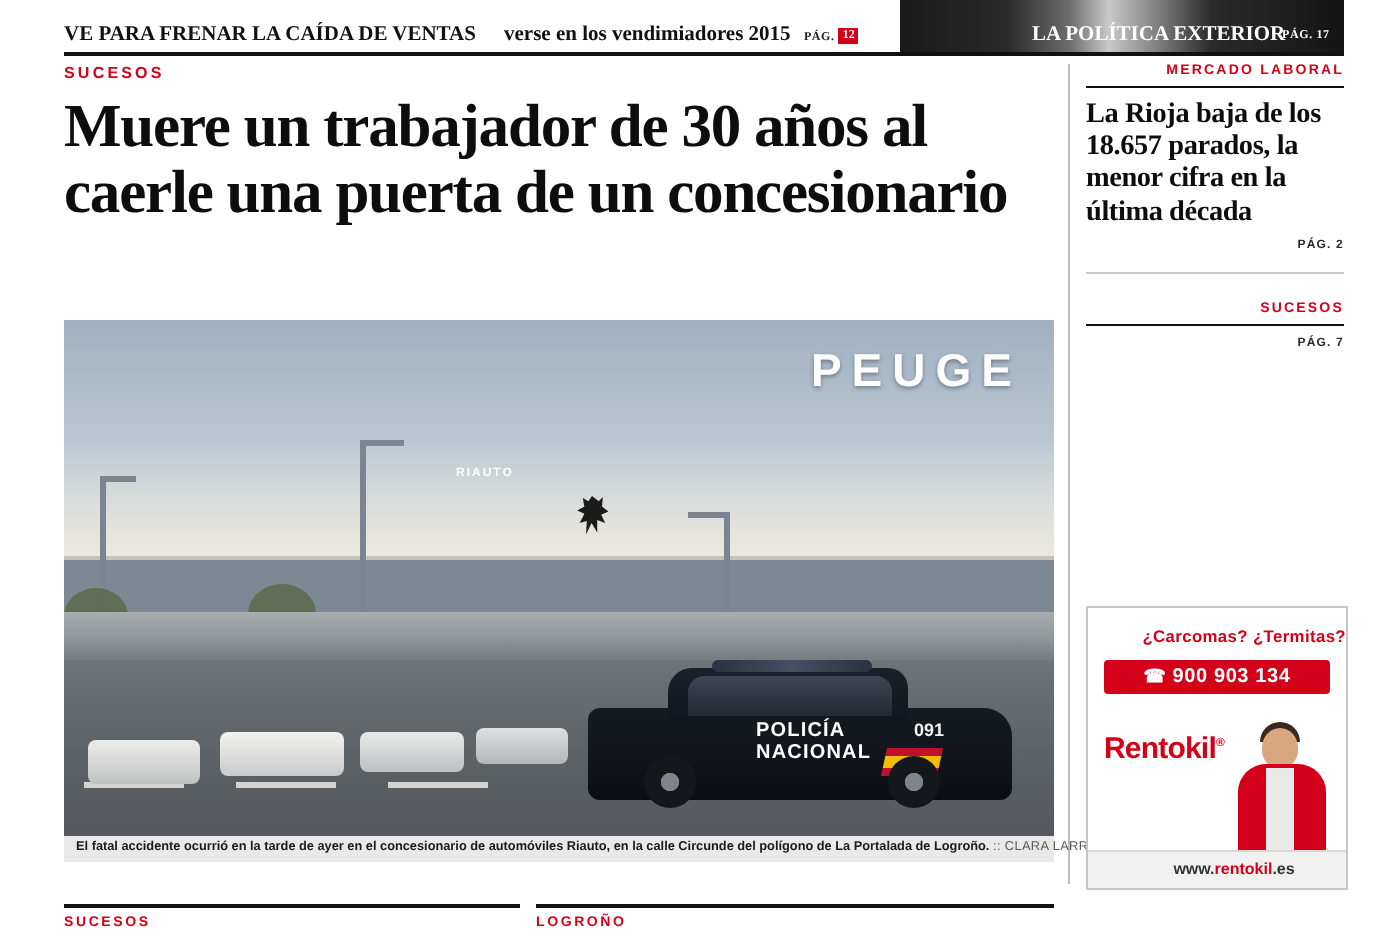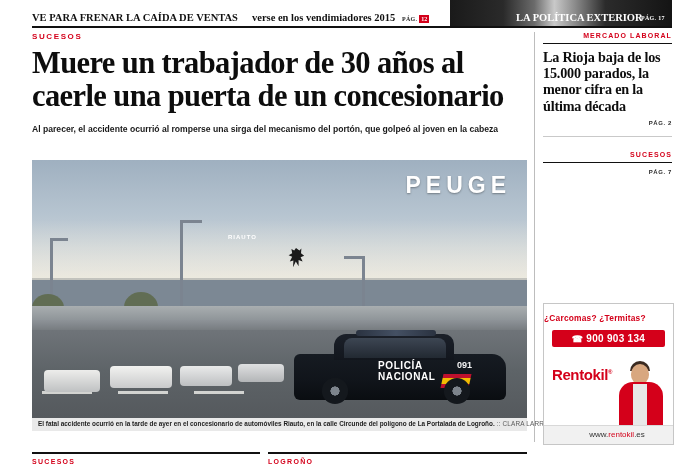--- a/index.html
+++ b/index.html
@@ -419,21 +419,21 @@
   
   .ad {
     position: absolute;
     left: 543px; top: 303px;
     width: 129px; height: 140px;
     border: 1px solid #c6c6c6;
     background: #ffffff;
     overflow: hidden;
   }
   .ad-q {
-    text-align: left;
+    text-align: right;
     font-family: "Liberation Sans", sans-serif;
     font-weight: bold;
     font-size: 8.4px;
     color: #d4001a;
     margin-top: 9px;
     letter-spacing: .2px;
   }
   .ad-phone {
     margin: 7px 8px 0 8px;
     background: #d4001a;
@@ -484,21 +484,21 @@
   .p-shirt {
     position: absolute; left: 20px; top: 26px; width: 14px; height: 42px;
     background: #e8e8e8;
   }
   .ad-url {
     position: absolute;
     left: 0; bottom: 0; width: 146px; height: 18px;
     background: #f1f1f1;
     border-top: 1px solid #d8d8d8;
     font-family: "Liberation Sans", sans-serif;
-    font-weight: normal;
+    font-weight: bold;
     font-size: 8px;
     color: #d4001a;
     text-align: center;
     line-height: 18px;
   }
   .ad-url .dom { color: #333333; }
 </style>
 </head>
 <body>
 
@@ -527,21 +527,20 @@
       <span>17</span>
     </div>
   </div>
 
   <div class="rule-top"></div>
   <div class="vrule"></div>
 
   <div class="main-col">
     <div class="kicker">SUCESOS</div>
     <h1 class="headline">Muere un trabajador de 30 años al caerle una puerta de un concesionario</h1>
-    <p class="subhead">Al parecer, el accidente ocurrió al romperse una sirga del mecanismo del portón, que golpeó al joven en la cabeza</p>
   </div>
 
   <div class="photo-wrap">
     <div class="sky"></div>
     <div class="sky-haze"></div>
 
     <div class="bldg-roofline"></div>
     <div class="bldg-main"></div>
     <div class="bldg-left"></div>
     <div class="glass-band"></div>
@@ -605,21 +604,21 @@
 
   <div class="bottom-rule"></div>
   <div class="bottom-rule2"></div>
   <div class="bottom-kicker" style="left:32px;">SUCESOS</div>
   <div class="bottom-kicker" style="left:268px;">LOGROÑO</div>
 
   <div class="side-col">
     <div>
       <div class="side-kicker">MERCADO LABORAL</div>
       <div class="side-rule"></div>
-      <h2 class="side-head">La Rioja baja de los 15.000 parados, la menor cifra en la última década</h2>
+      <h2 class="side-head">La Rioja baja de los 18.657 parados, la menor cifra en la última década</h2>
       <div class="side-pag">PÁG. 2</div>
     </div>
 
     <div class="side-divider"></div>
 
     <div class="side-block2">
       <div class="side-kicker">SUCESOS</div>
       <div class="side-rule"></div>
       <div class="side-pag">PÁG. 7</div>
     </div>

